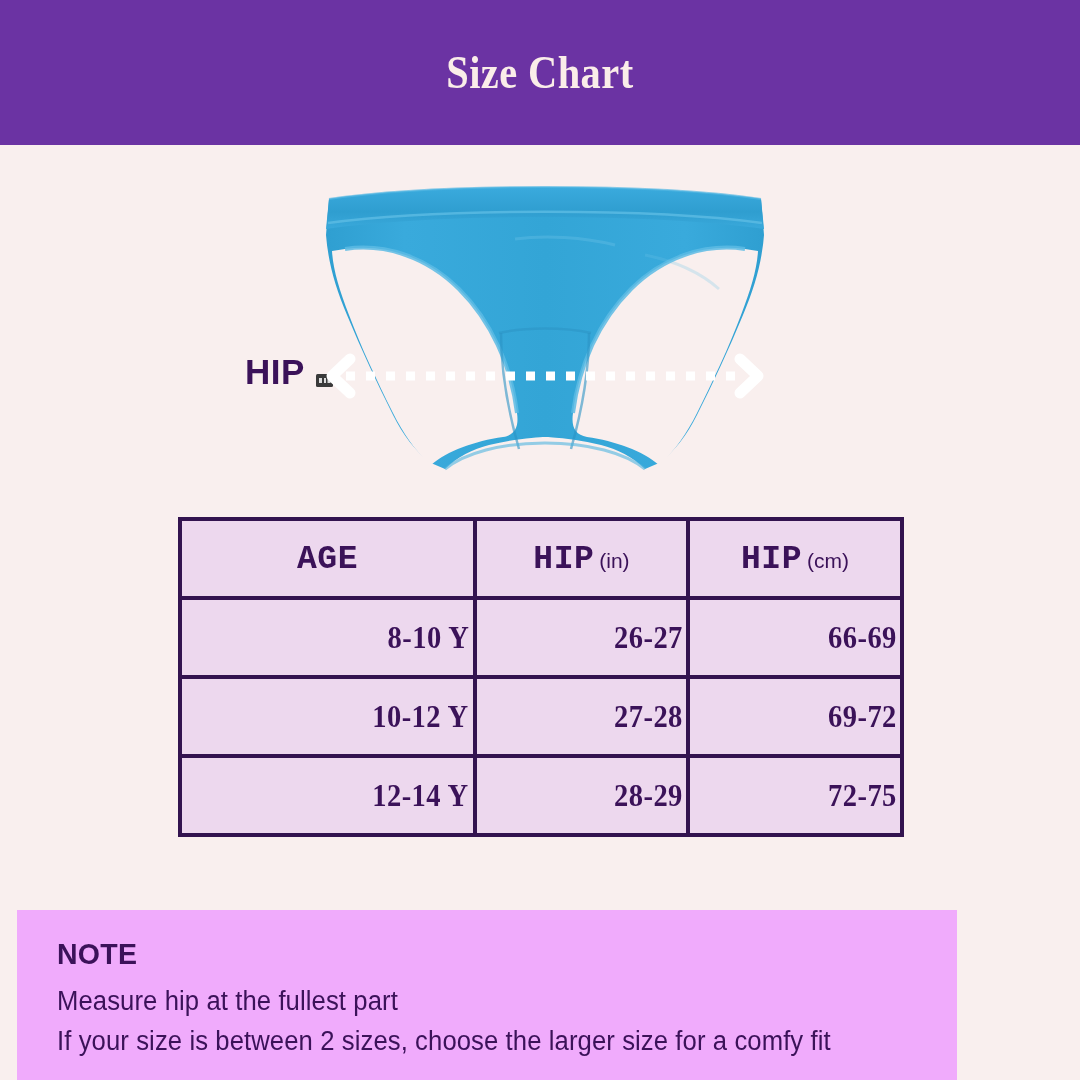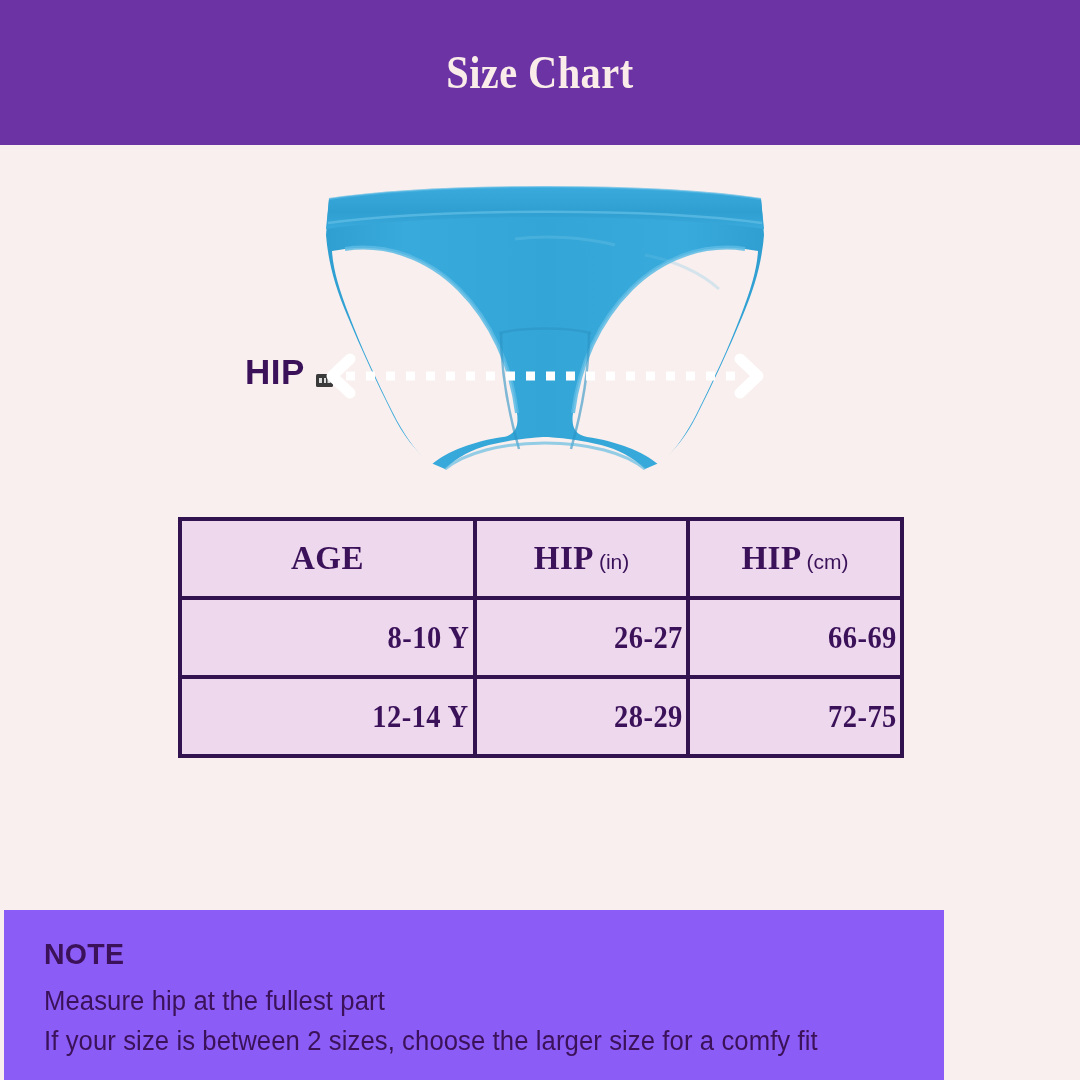--- a/index.html
+++ b/index.html
@@ -116,21 +116,21 @@
     font-size: 33px;
     font-weight: bold;
   }
   table.size-table td {
     height: 75px;
     font-size: 31px;
     font-weight: bold;
     text-align: right;
   }
   .hdr-main {
-    font-family: Liberation Serif, serif;
+    font-family: Liberation Mono, monospace;
     font-weight: bold;
     font-size: 33px;
     letter-spacing: 0.5px;
   }
   .hdr-unit {
     font-family: "Liberation Sans", sans-serif;
     font-weight: normal;
     font-size: 21px;
     letter-spacing: 0;
     margin-left: 5px;
@@ -138,25 +138,25 @@
   }
   .cellval {
     display: inline-block;
     transform: scaleX(0.92);
     letter-spacing: 0.5px;
   }
 
   
   .note-band {
     position: absolute;
-    left: 4px;
+    left: 17px;
     top: 910px;
     width: 940px;
     height: 170px;
-    background: #8b5cf6;
+    background: #f0abfc;
   }
   .note-inner {
     position: absolute;
     left: 40px;
     top: 27px;
     width: 1010px;
   }
   .note-heading {
     font-family: "Liberation Sans", sans-serif;
     font-weight: bold;
@@ -298,20 +298,25 @@
           </th>
         </tr>
       </thead>
       <tbody>
         <tr>
           <td><span class="cellval">8-10 Y</span></td>
           <td><span class="cellval">26-27</span></td>
           <td><span class="cellval">66-69</span></td>
         </tr>
         <tr>
+          <td><span class="cellval">10-12 Y</span></td>
+          <td><span class="cellval">27-28</span></td>
+          <td><span class="cellval">69-72</span></td>
+        </tr>
+        <tr>
           <td><span class="cellval">12-14 Y</span></td>
           <td><span class="cellval">28-29</span></td>
           <td><span class="cellval">72-75</span></td>
         </tr>
       </tbody>
     </table>
   </div>
 
   <div class="note-band">
     <div class="note-inner">

